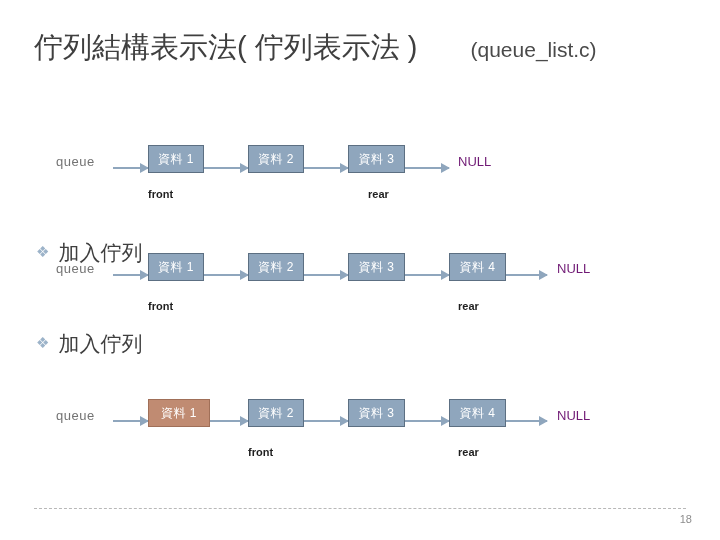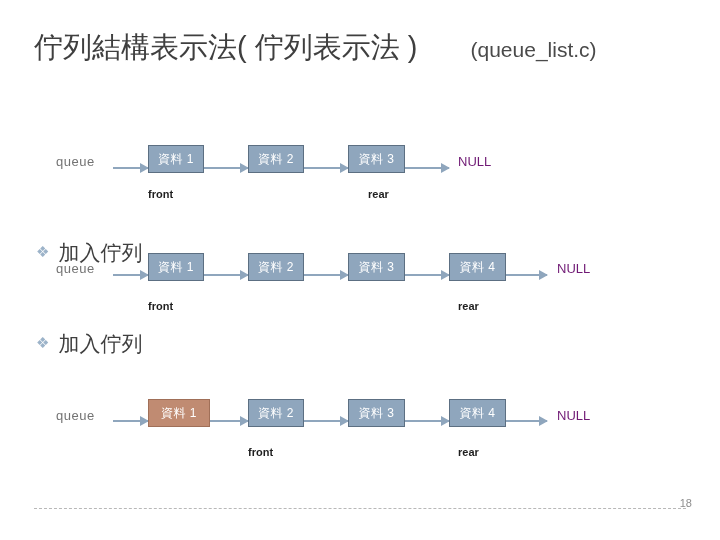--- a/index.html
+++ b/index.html
@@ -111,21 +111,21 @@
   .rule {
     position: absolute;
     left: 34px;
     top: 508px;
     width: 652px;
     border-top: 1px dashed #b8b8b8;
   }
   .pagenum {
     position: absolute;
     right: 28px;
-    top: 497px;
+    top: 513px;
     font-size: 11px;
     color: #8d8d8d;
   }
 </style>
 </head>
 <body>
 
 <div class="slide">
 
   <div class="title">

